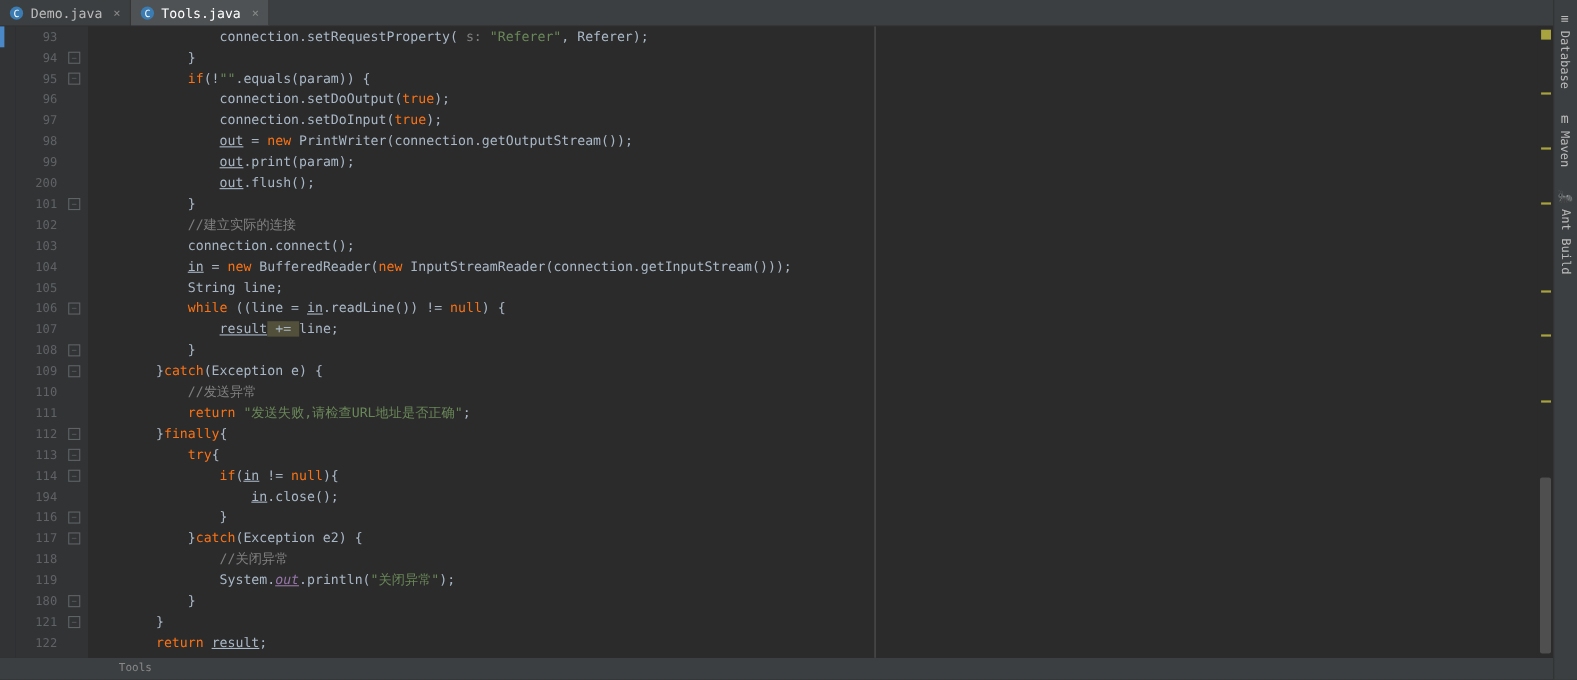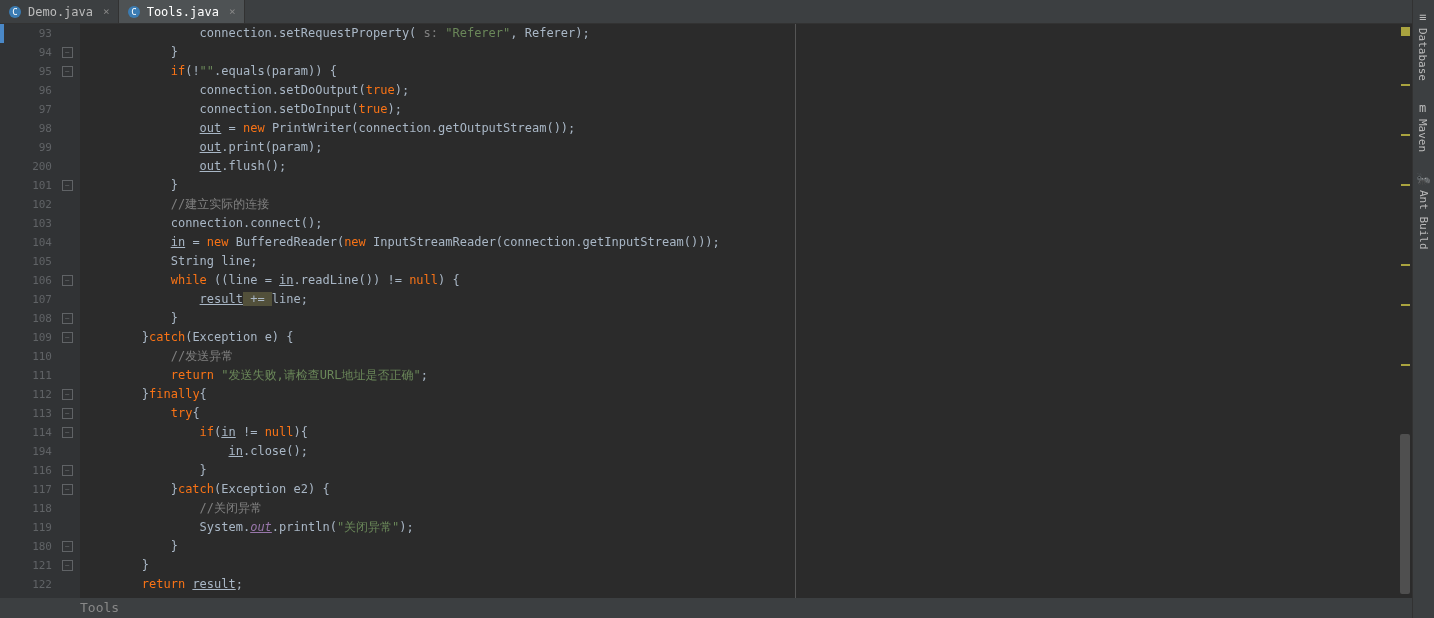--- a/index.html
+++ b/index.html
@@ -114,22 +114,22 @@
 .cmt { color: #808080; }
 .fld-u { color: #9876aa; font-style: italic; text-decoration: underline; }
 .var-u { color: #a9b7c6; text-decoration: underline; }
 .warn-bg { background: #52503a; }
 
 
 .breadcrumbs {
   height: 20px;
   background: #3c3f41;
   color: #888;
-  padding-left: 80px;
-  font-size: 13px;
+  padding-left: 108px;
+  font-size: 10px;
   line-height: 20px;
 }
 
 
 .right-bar {
   position: absolute;
   right: 0;
   top: 0;
   width: 22px;
   height: 618px;

